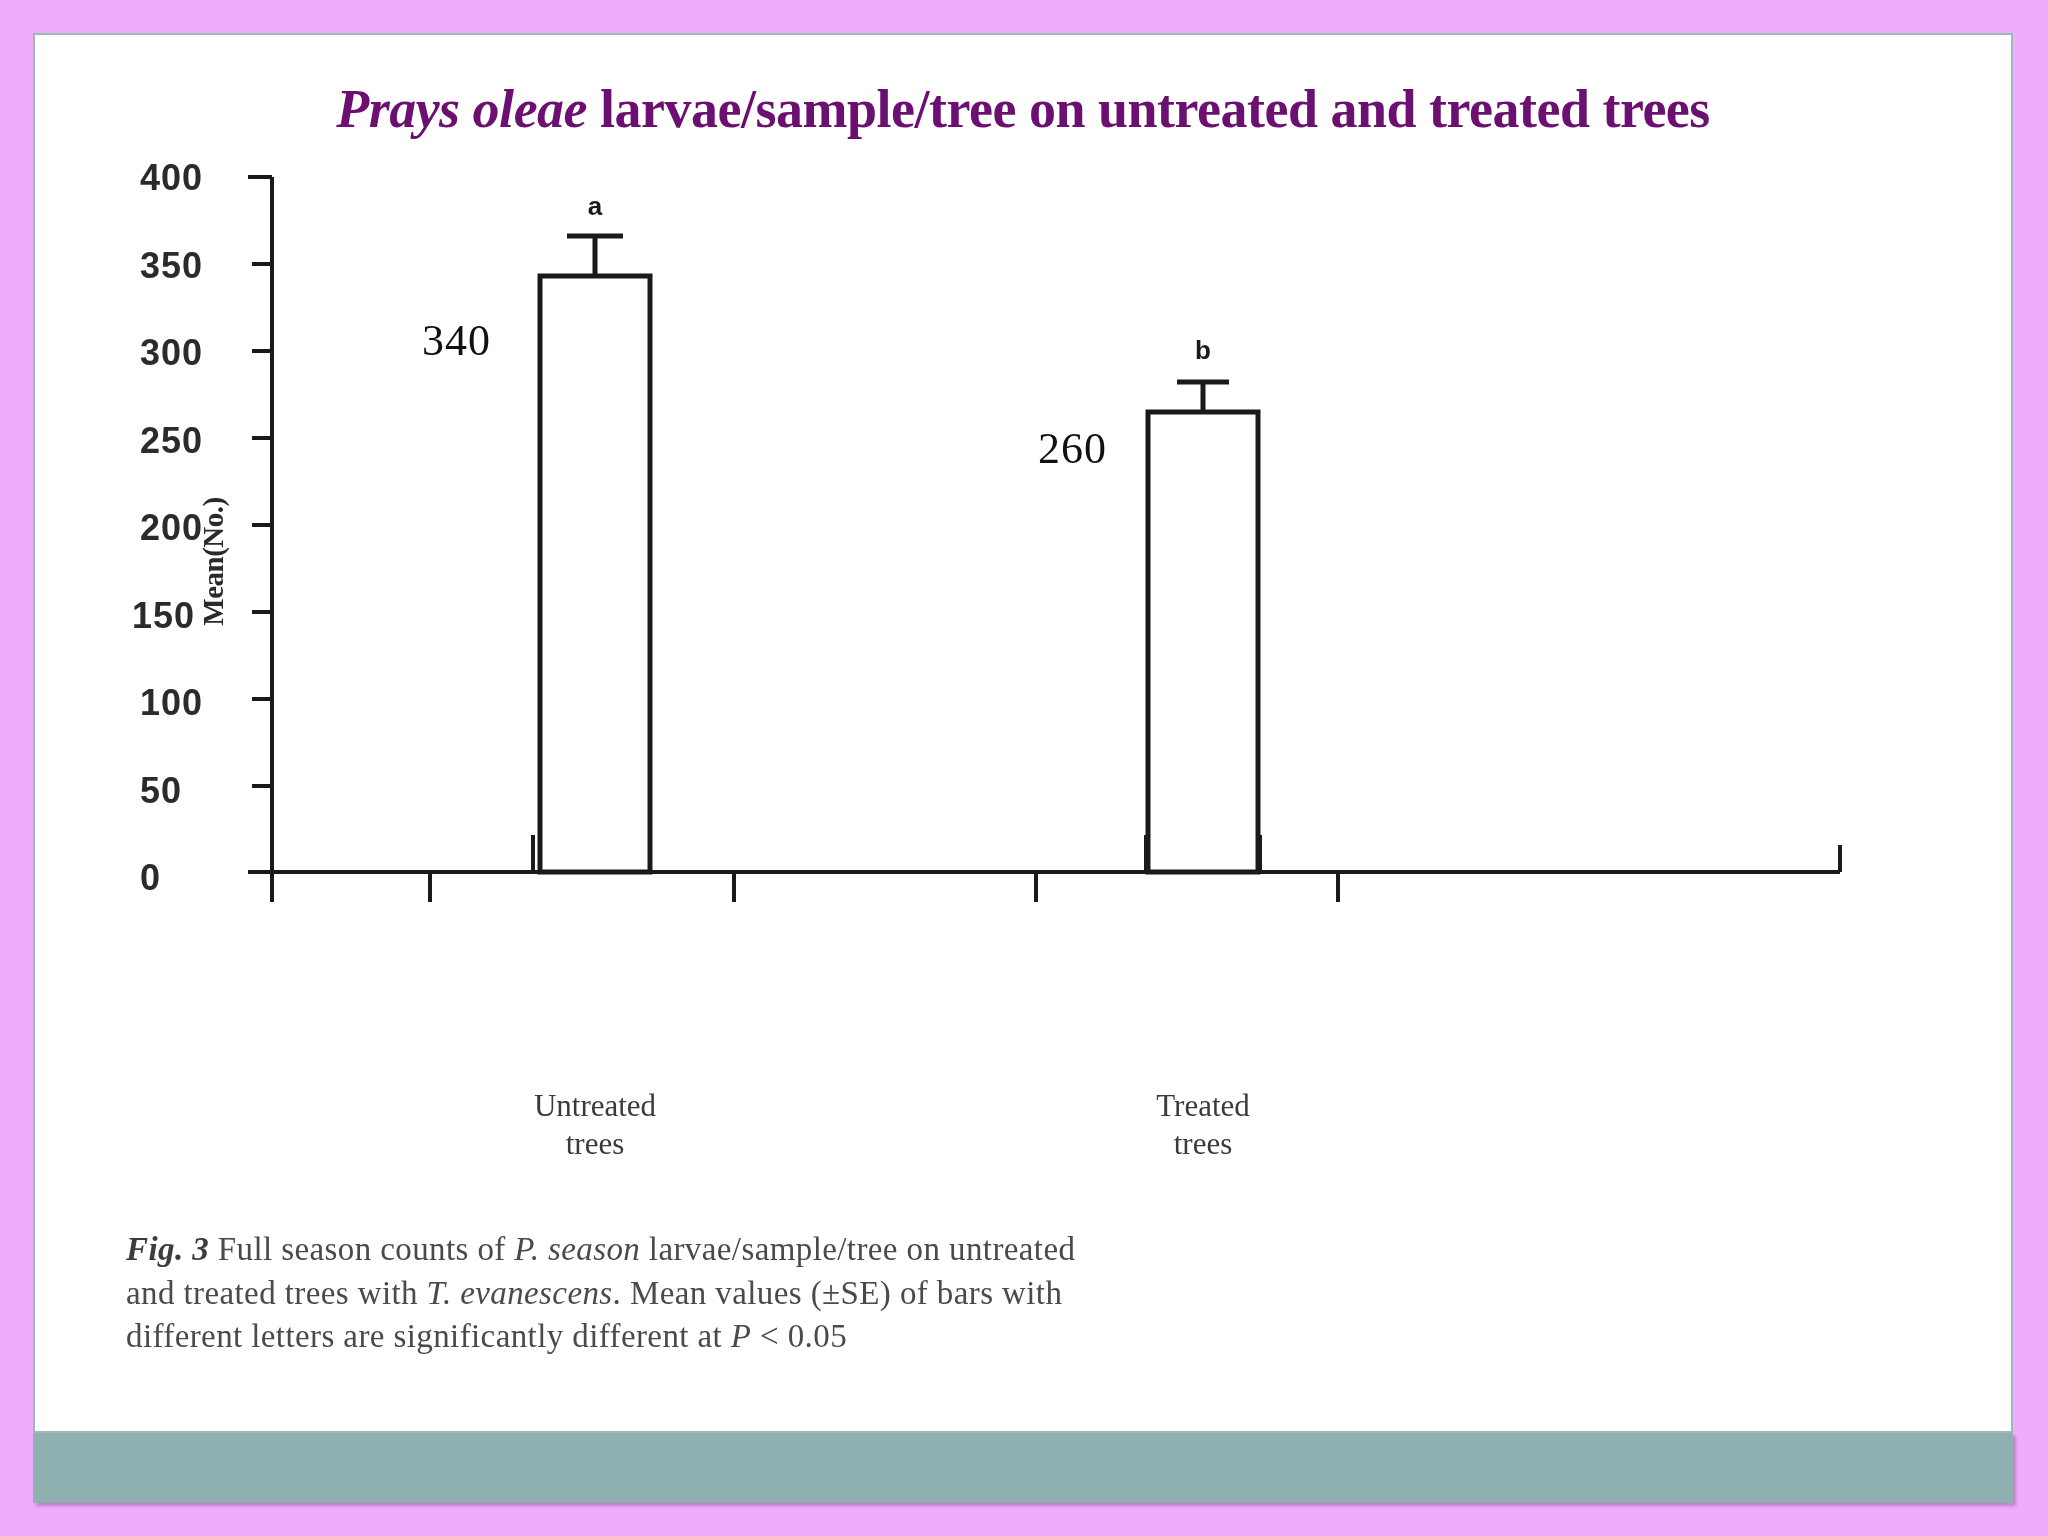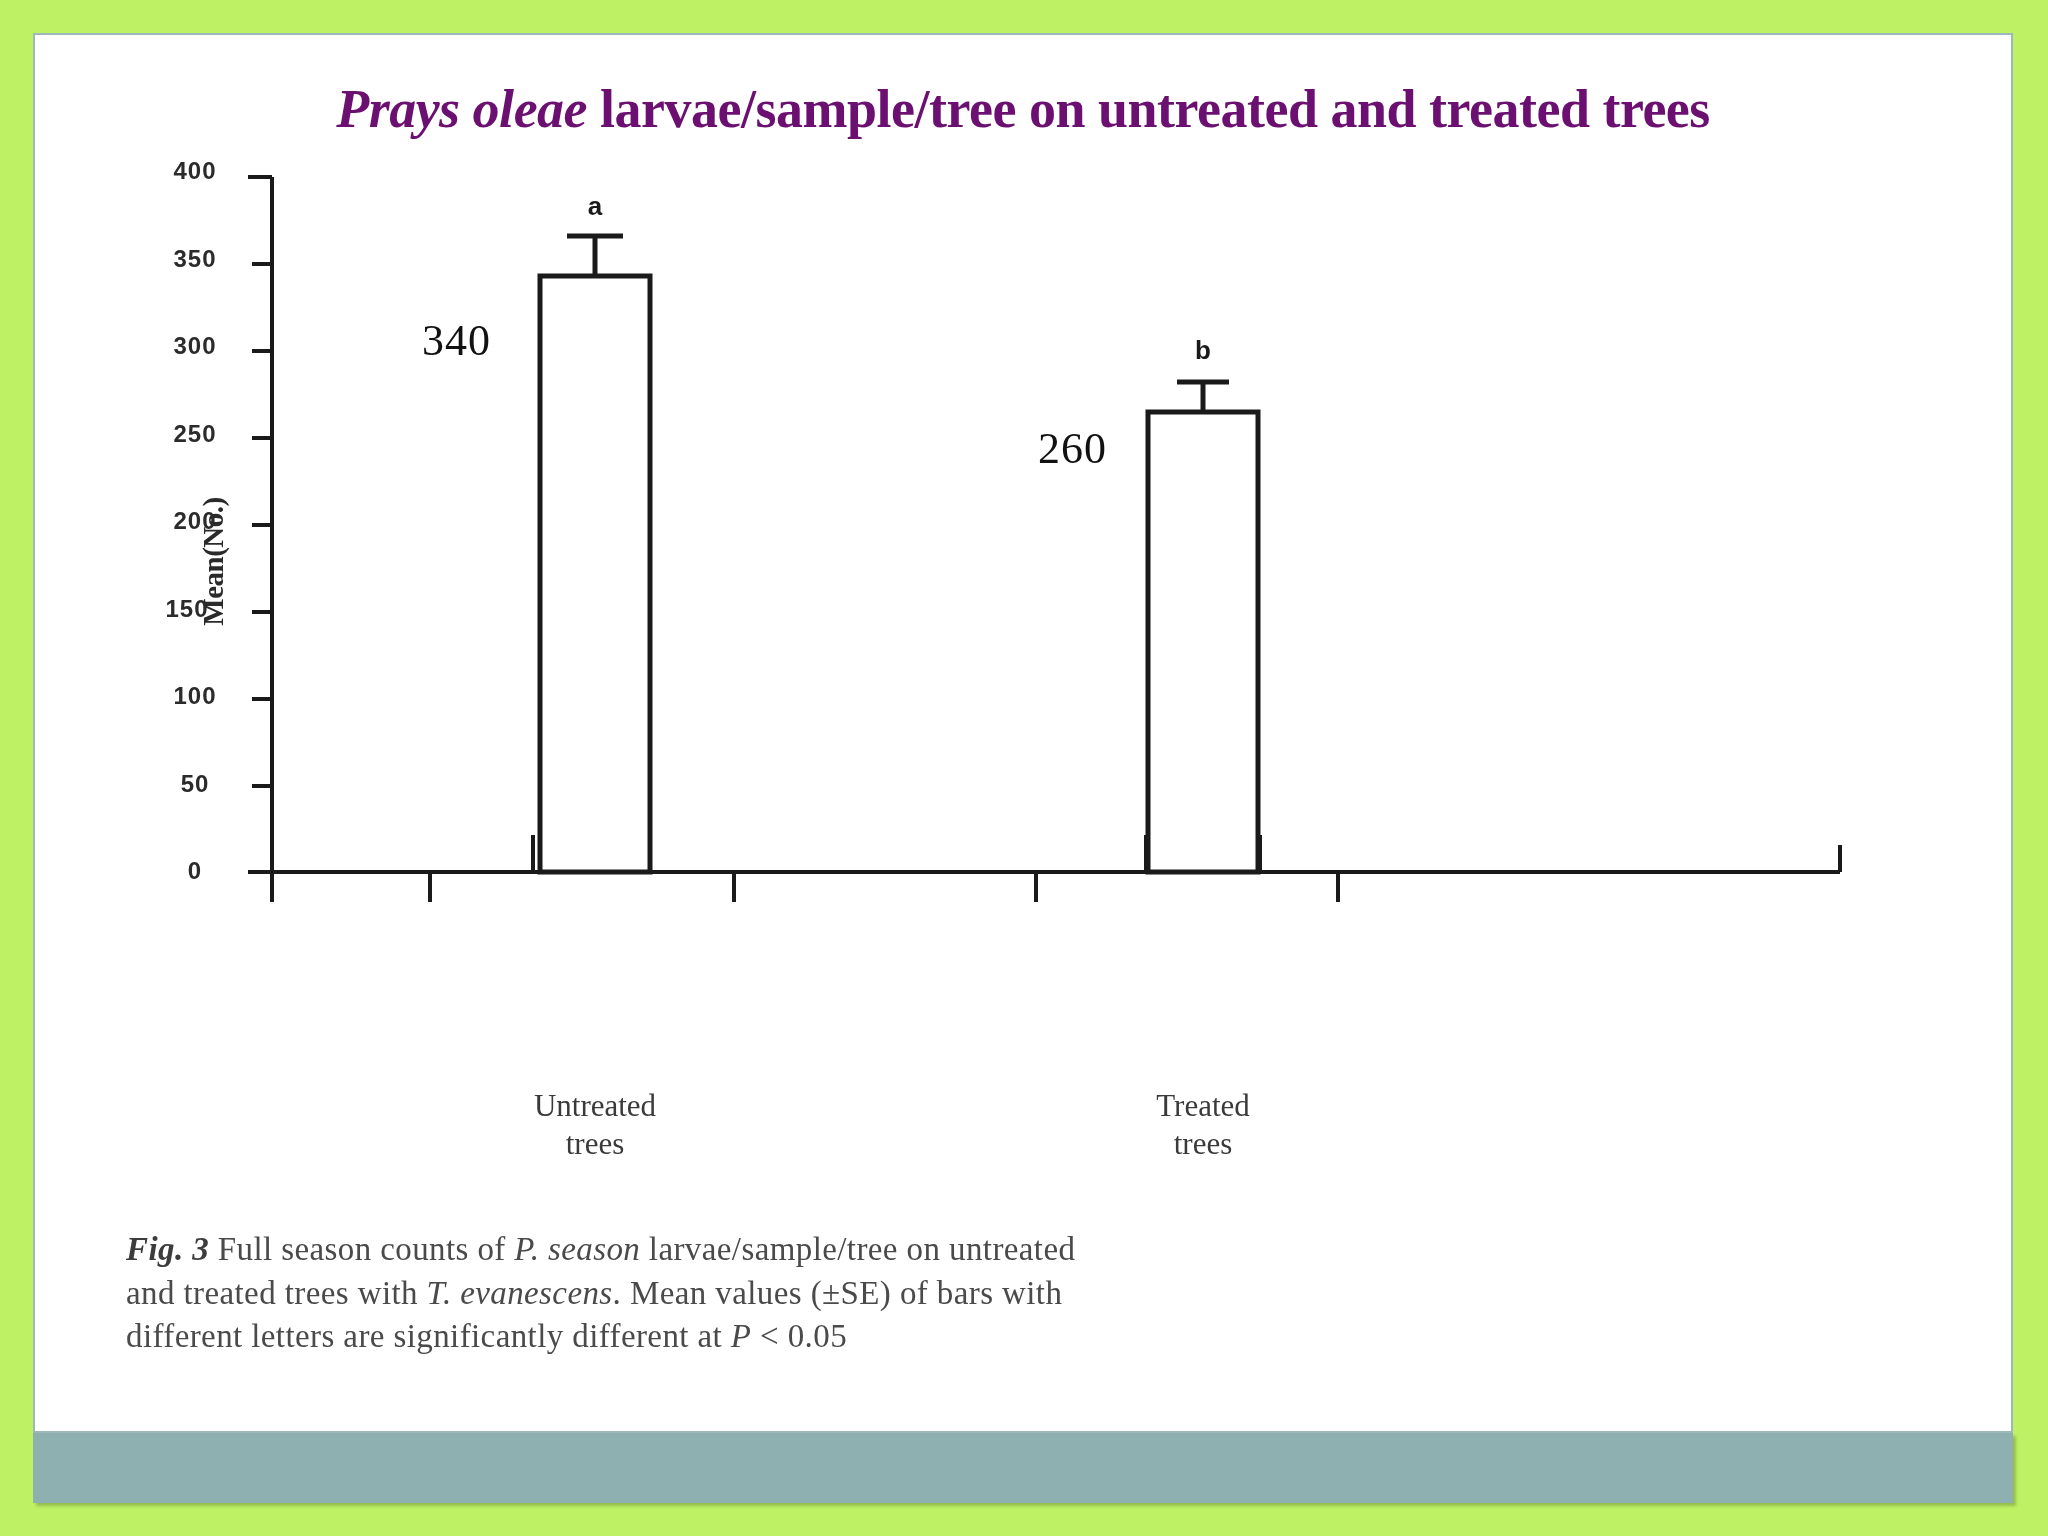--- a/index.html
+++ b/index.html
@@ -14,21 +14,21 @@
     overflow: hidden;
     position: relative;
   }
 
   
   #slide {
     position: absolute;
     left: 0; top: 0;
     width: 2048px;
     height: 1536px;
-    background: #bef264;
+    background: #f0abfc;
   }
   #slide-border {
     position: absolute;
     left: 33px;
     top: 33px;
     width: 1980px;
     height: 1400px;
     border: 2px solid #9cb8b8;
     box-sizing: border-box;
     background: #ffffff;
@@ -79,24 +79,24 @@
     font-family: "Liberation Serif", serif;
     font-weight: bold;
     font-size: 29px;
     color: #2a2a2a;
     letter-spacing: -0.5px;
   }
 
   .tick-label {
     position: absolute;
     width: 110px;
-    text-align: center;
+    text-align: left;
     font-family: "Liberation Sans", sans-serif;
     font-weight: bold;
-    font-size: 24px;
+    font-size: 36px;
     color: #2b2b2b;
     letter-spacing: 1px;
   }
 
   .cat-label {
     position: absolute;
     width: 340px;
     text-align: center;
     font-family: "Liberation Serif", serif;
     font-size: 31px;

